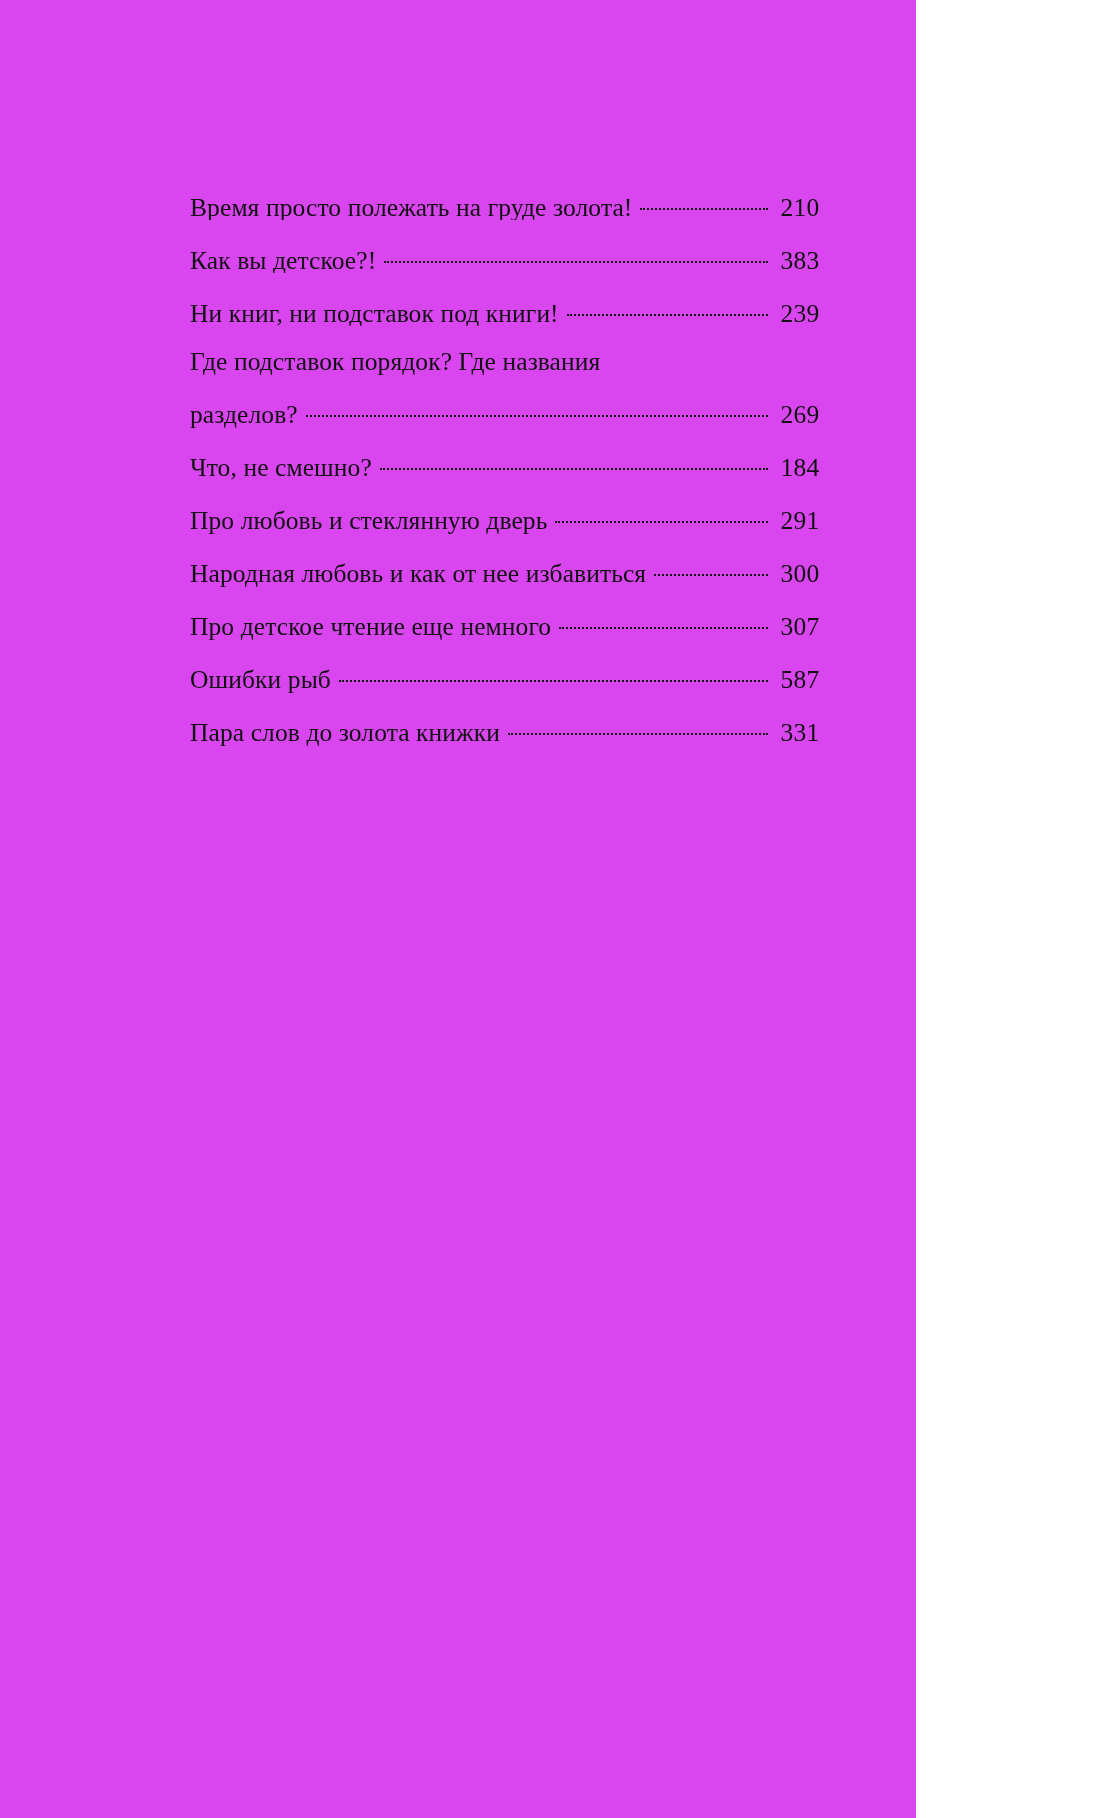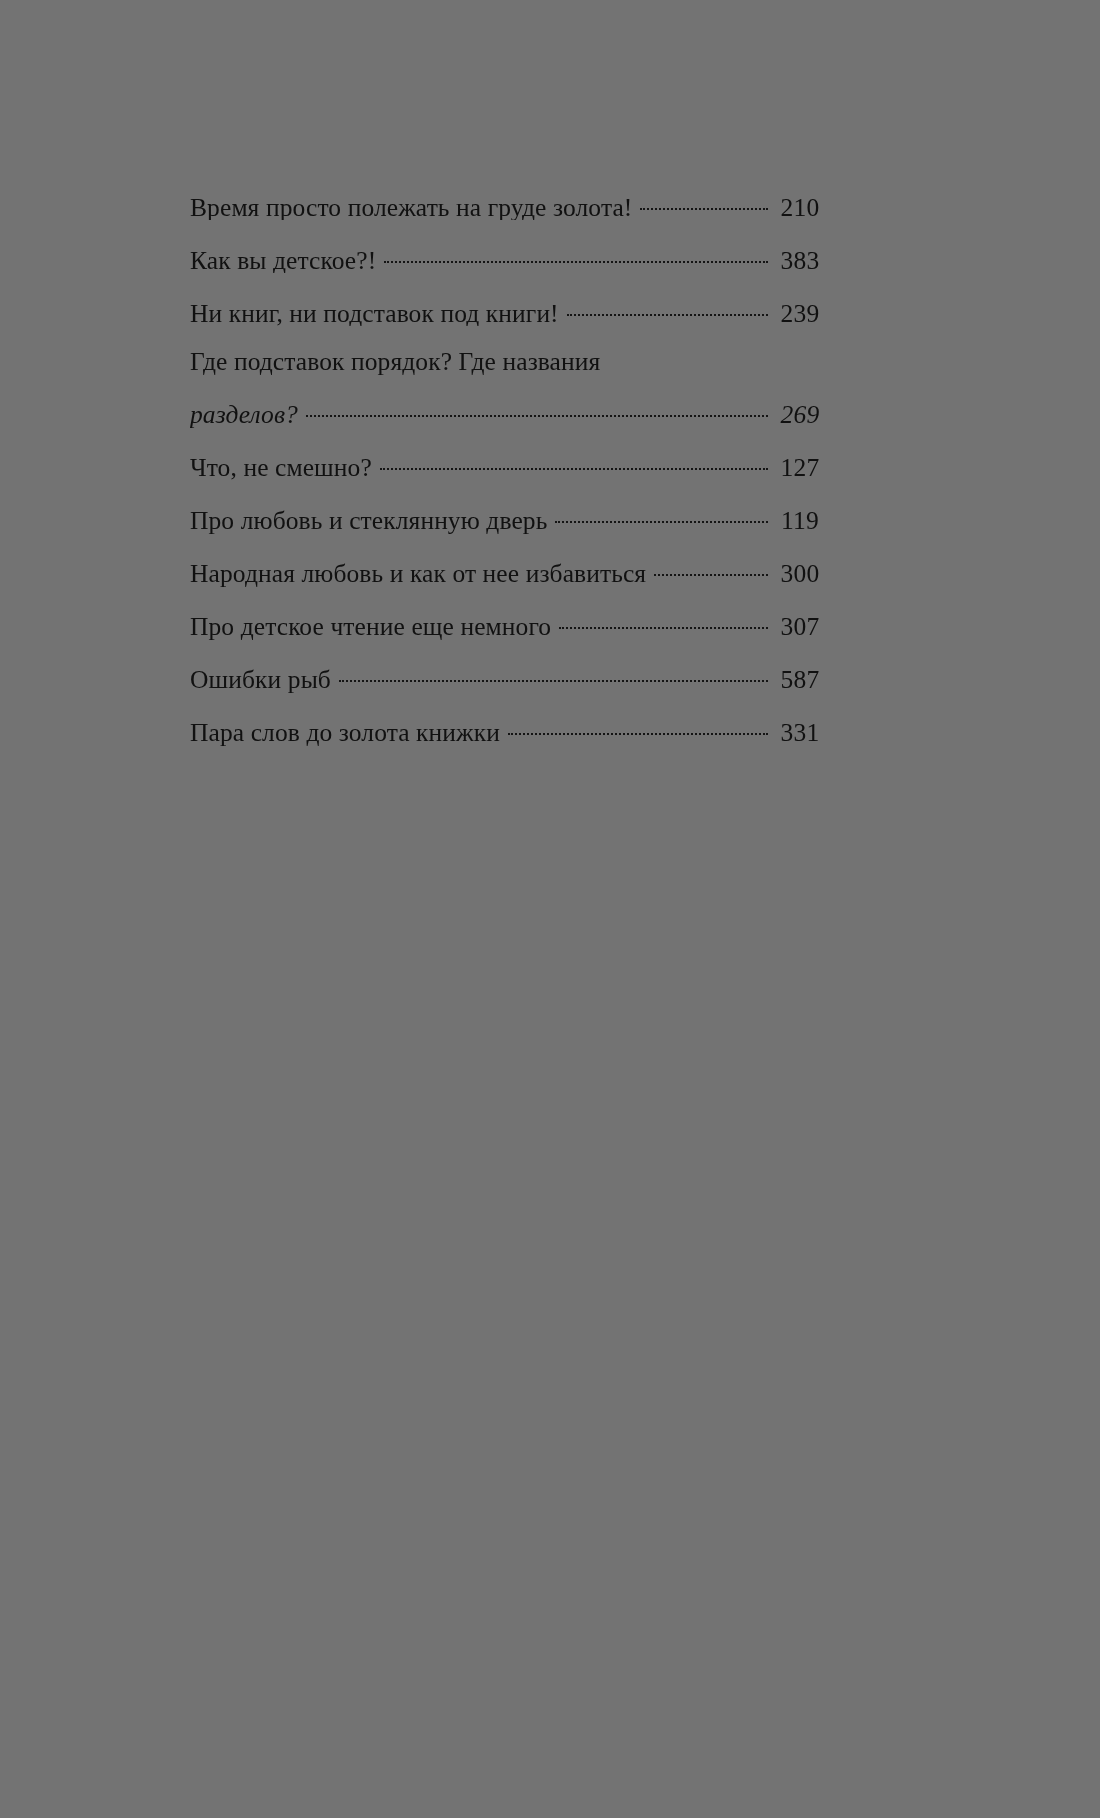--- a/index.html
+++ b/index.html
@@ -10,25 +10,25 @@
   body {
     width: 1100px;
     height: 1818px;
     font-family: "Liberation Serif", "DejaVu Serif", serif;
     color: #111111;
     position: relative;
     overflow: hidden;
   }
 
   .page {
-    width: 1100px;
+    width: 916px;
     height: 1818px;
     box-sizing: border-box;
     padding: 190px 0 0 0;
-    background: #737373;
+    background: #d946ef;
   }
 
   .toc {
     width: 636px;
     margin: 0 auto 0 190px;
   }
 
   .toc-entry {
     display: flex;
     align-items: baseline;
@@ -78,21 +78,20 @@
     margin-bottom: 23px;
   }
   .toc-entry.wrap .line1 {
     display: block;
     margin-bottom: 23px;
   }
   .toc-entry.wrap .line2 {
     display: flex;
     align-items: baseline;
     width: 100%;
-    font-style: italic;
   }
   .toc-entry.wrap .line2 .toc-title {
     flex: 0 1 auto;
   }
 </style>
 </head>
 <body>
 
 <div class="page">
   <div class="toc">
@@ -120,27 +119,27 @@
       <span class="line2">
         <span class="toc-title">разделов?</span>
         <span class="toc-dots"></span>
         <span class="toc-page">269</span>
       </span>
     </div>
 
     <div class="toc-entry">
       <span class="toc-title">Что, не смешно?</span>
       <span class="toc-dots"></span>
-      <span class="toc-page">127</span>
+      <span class="toc-page">184</span>
     </div>
 
     <div class="toc-entry">
       <span class="toc-title">Про любовь и стеклянную дверь</span>
       <span class="toc-dots"></span>
-      <span class="toc-page">119</span>
+      <span class="toc-page">291</span>
     </div>
 
     <div class="toc-entry">
       <span class="toc-title">Народная любовь и как от нее избавиться</span>
       <span class="toc-dots"></span>
       <span class="toc-page">300</span>
     </div>
 
     <div class="toc-entry">
       <span class="toc-title">Про детское чтение еще немного</span>

